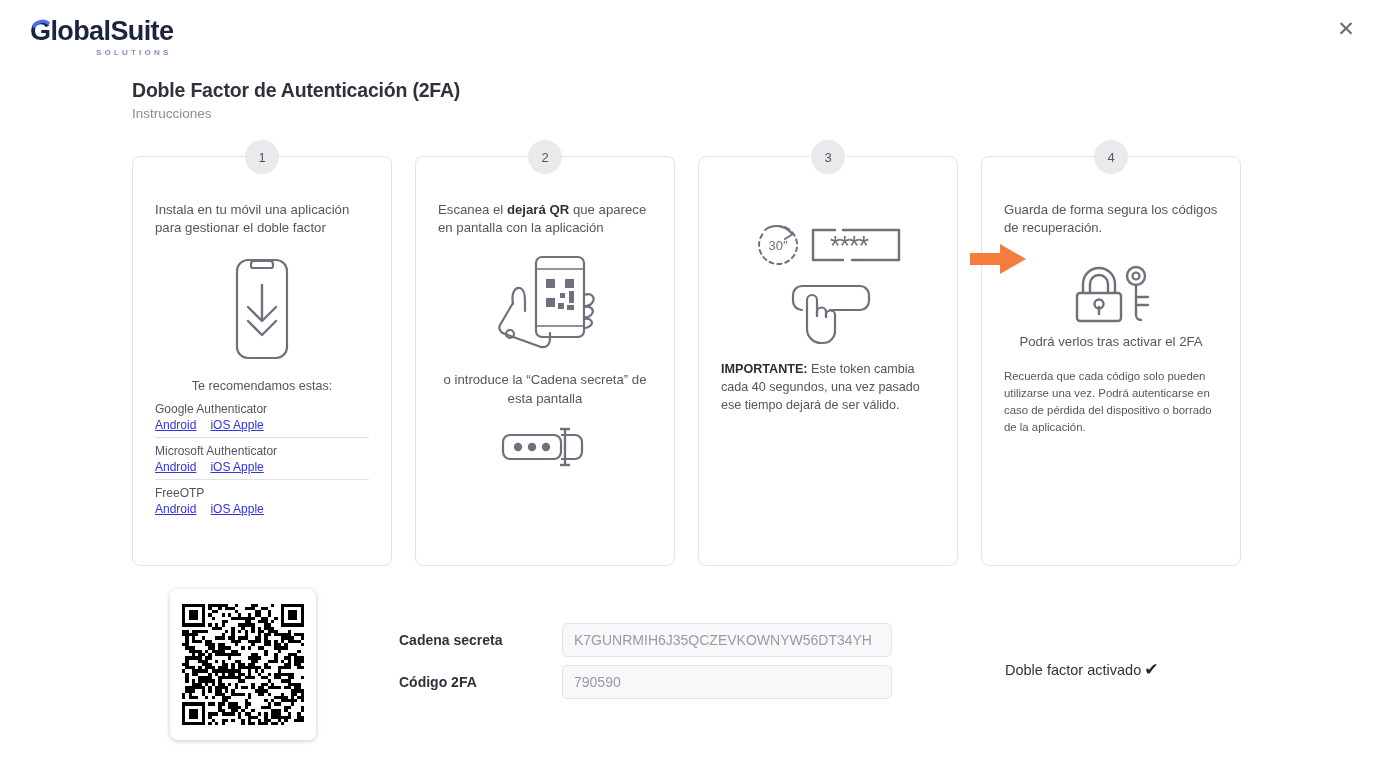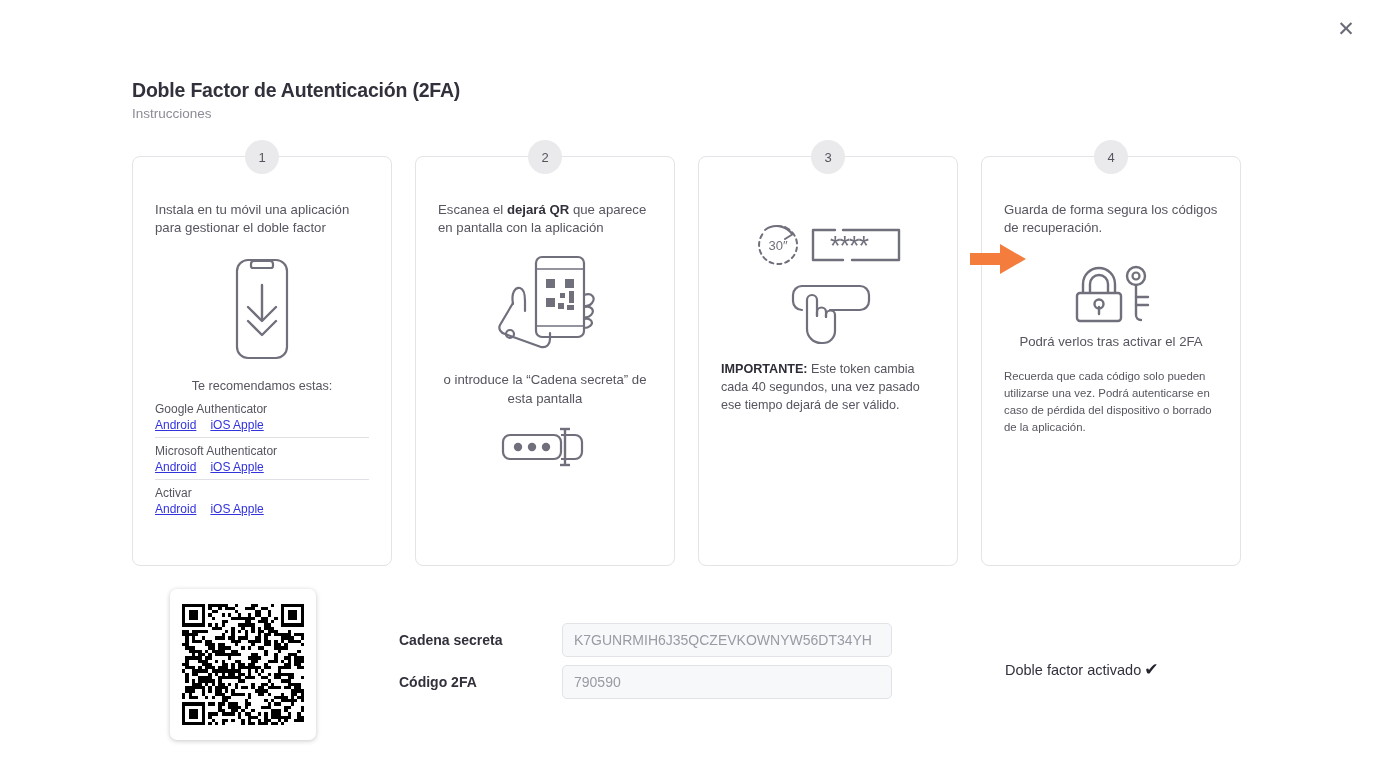--- a/index.html
+++ b/index.html
@@ -119,20 +119,30 @@
     position: absolute; left: 1005px; top: 661px;
     font-size: 14.5px; color: #31313c; display: flex; align-items: center; gap: 3px;
   }
   .check { font-size: 17px; color: #23232c; line-height: 1; }
 </style>
 </head>
 <body>
 
 <div class="page">
 
+  <div class="logo">
+    <div class="logo-row">
+      <span class="logo-main">Global</span>
+        <span class="logo-main">Suite</span>
+    </div>
+    <div class="logo-sub">SOLUTIONS</div>
+    <svg class="logo-arc" width="22" height="28" viewBox="0 0 22 28">
+      <path d="M18 6 A10 10 0 0 0 4 9" stroke="#4a6cf7" stroke-width="3.4" fill="none" stroke-linecap="round"></path>
+    </svg>
+  </div>
 
   <button class="close-btn">✕</button>
 
   <div class="title">Doble Factor de Autenticación (2FA)</div>
   <div class="subtitle">Instrucciones</div>
 
   <div class="cards">
 
     <div class="card">
       <div class="step-badge">1</div>
@@ -159,21 +169,21 @@
           </div>
         </div>
         <div class="app-row">
           <div class="app-name">Microsoft Authenticator</div>
           <div class="app-links">
             <a>Android</a>
             <a>iOS Apple</a>
           </div>
         </div>
         <div class="app-row">
-          <div class="app-name">Activar</div>
+          <div class="app-name">FreeOTP</div>
           <div class="app-links">
             <a>Android</a>
             <a>iOS Apple</a>
           </div>
         </div>
       </div>
     </div>
 
     <div class="card">
       <div class="step-badge">2</div>

